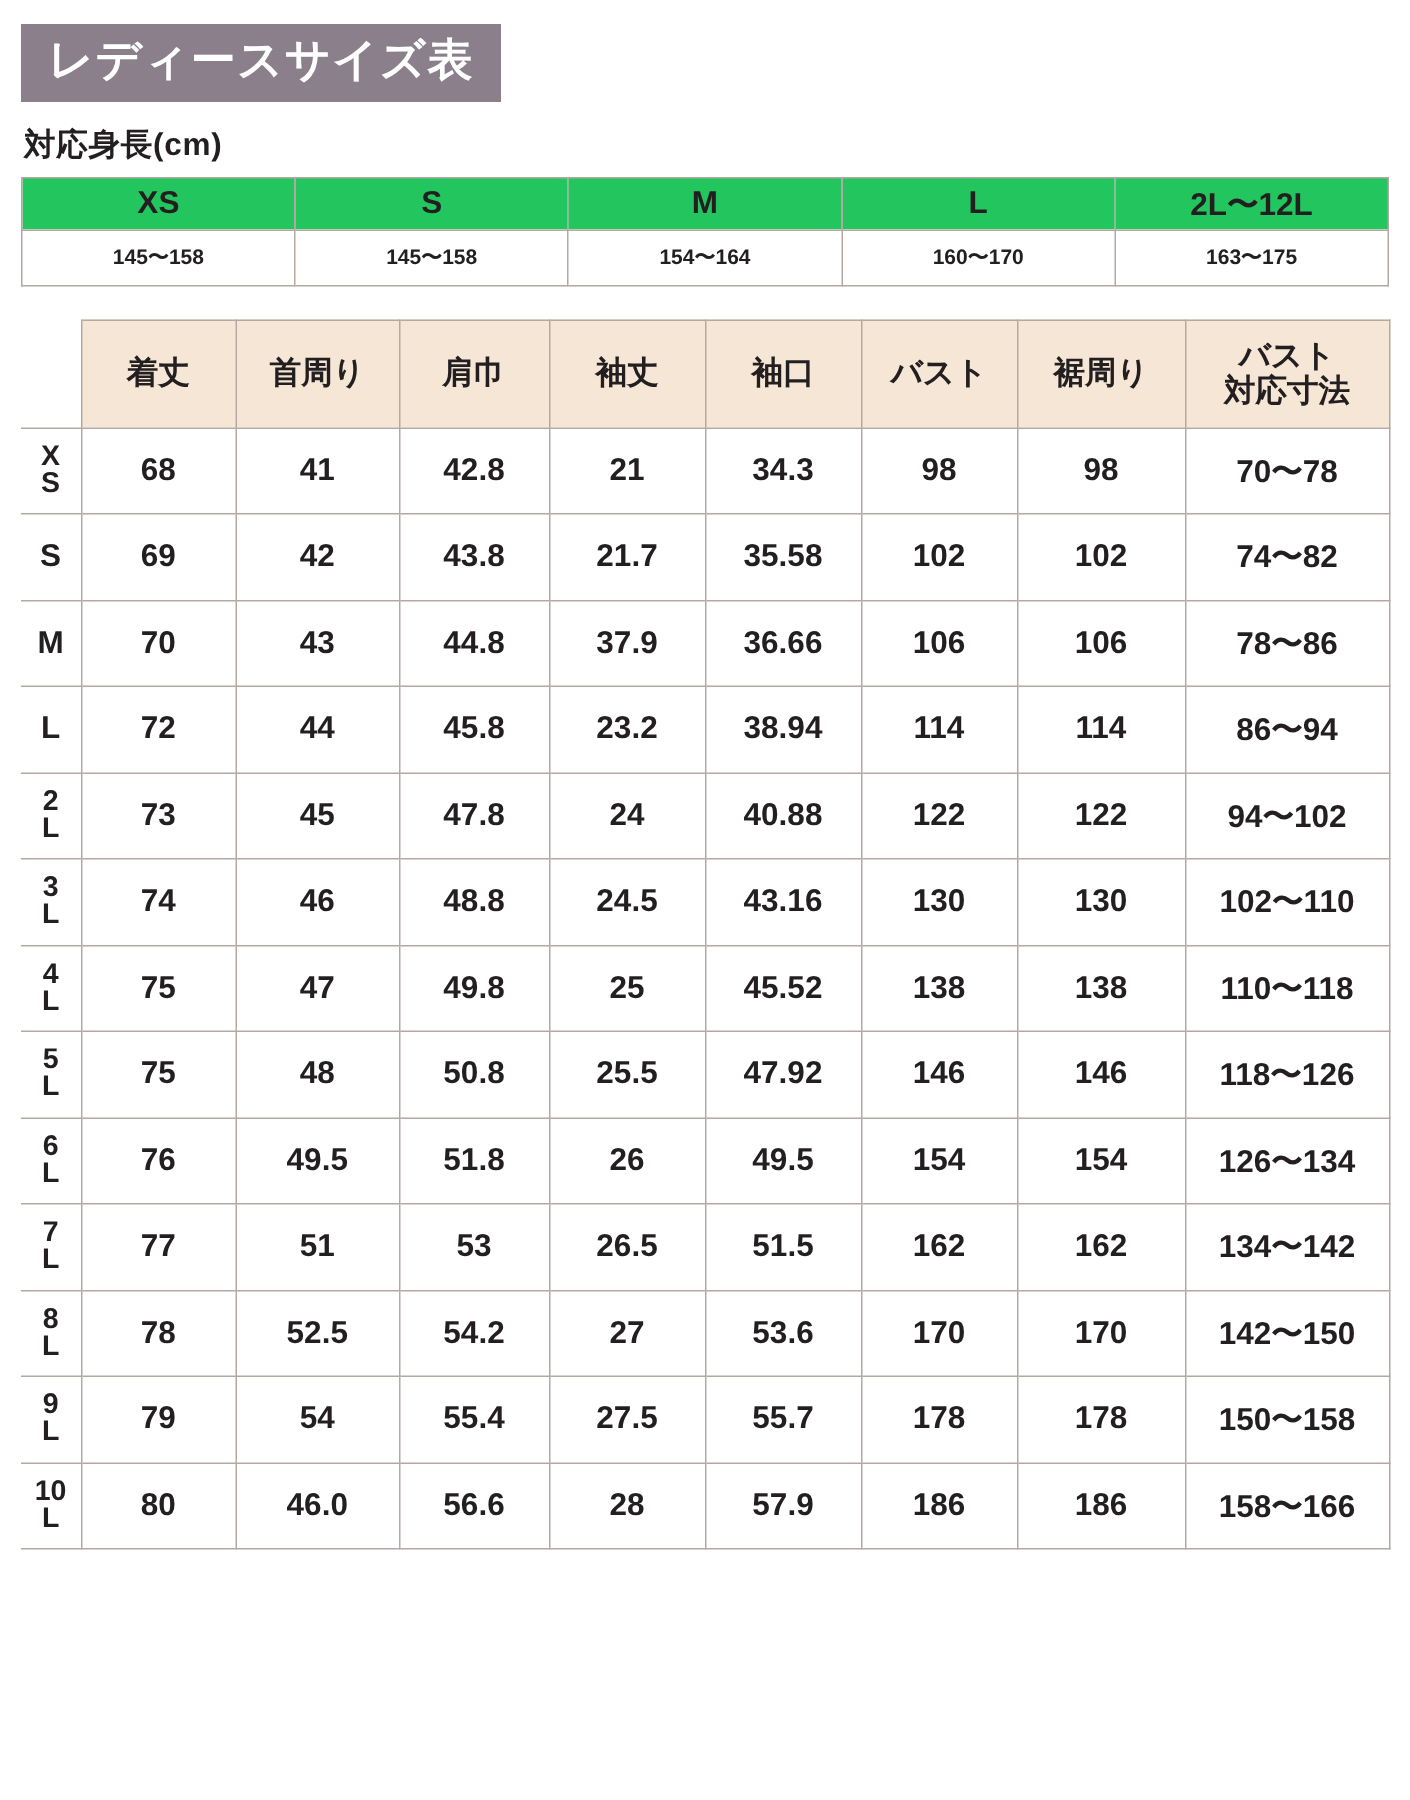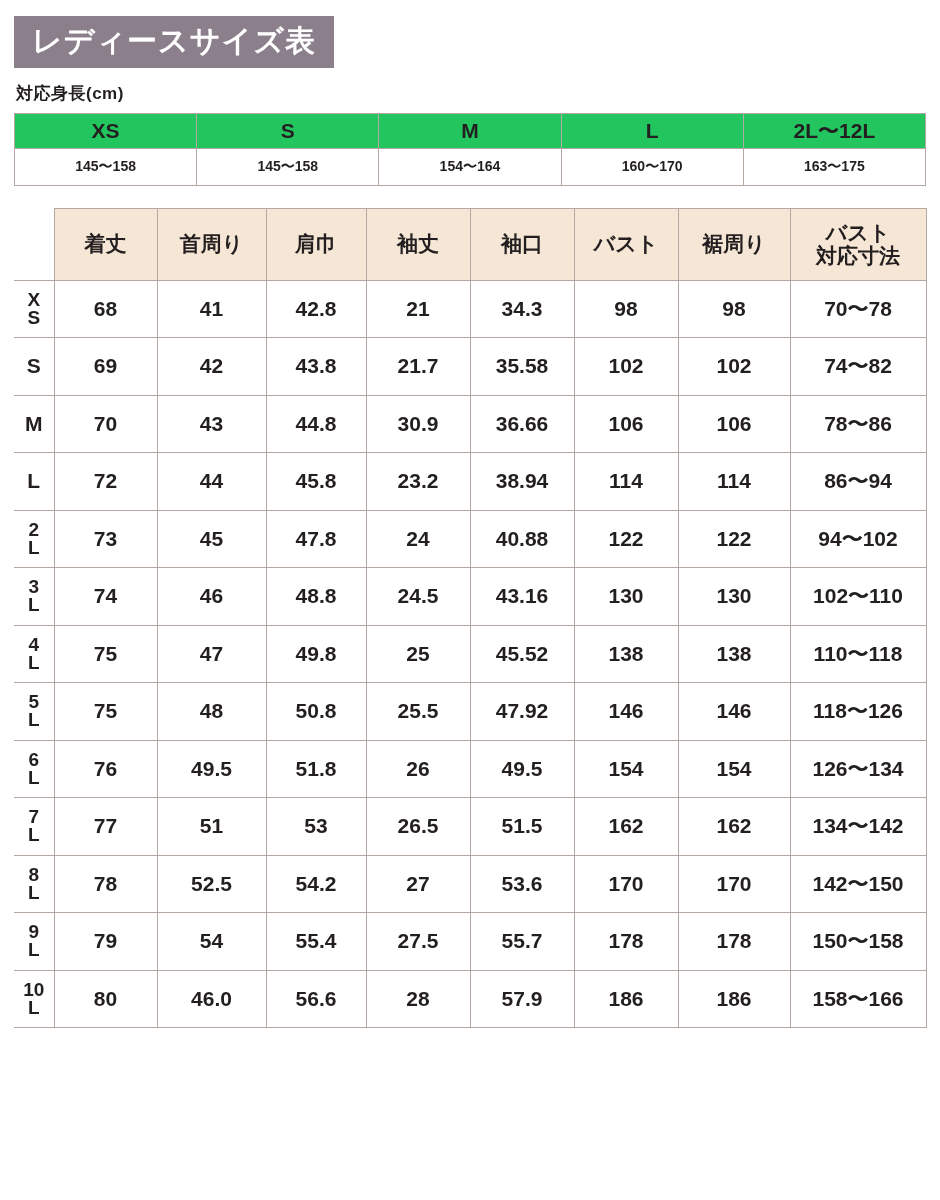--- a/index.html
+++ b/index.html
@@ -25,21 +25,21 @@
     background: #8b7f8b;
     color: #ffffff;
     font-size: 30px;
     font-weight: bold;
     letter-spacing: 1px;
     padding: 8px 18px 9px 18px;
     line-height: 1.15;
   }
 
   .subtitle {
-    font-size: 17px;
+    font-size: 21px;
     font-weight: bold;
     margin: 14px 0 8px 2px;
     letter-spacing: 0.5px;
   }
 
   
   table {
     border-collapse: collapse;
     width: 100%;
     table-layout: fixed;
@@ -197,21 +197,21 @@
             <td>35.58</td>
             <td>102</td>
             <td>102</td>
             <td>74〜82</td>
           </tr>
           <tr>
             <td class="rowlab single">M</td>
             <td>70</td>
             <td>43</td>
             <td>44.8</td>
-            <td>30.9</td>
+            <td>37.9</td>
             <td>36.66</td>
             <td>106</td>
             <td>106</td>
             <td>78〜86</td>
           </tr>
           <tr>
             <td class="rowlab single">L</td>
             <td>72</td>
             <td>44</td>
             <td>45.8</td>

